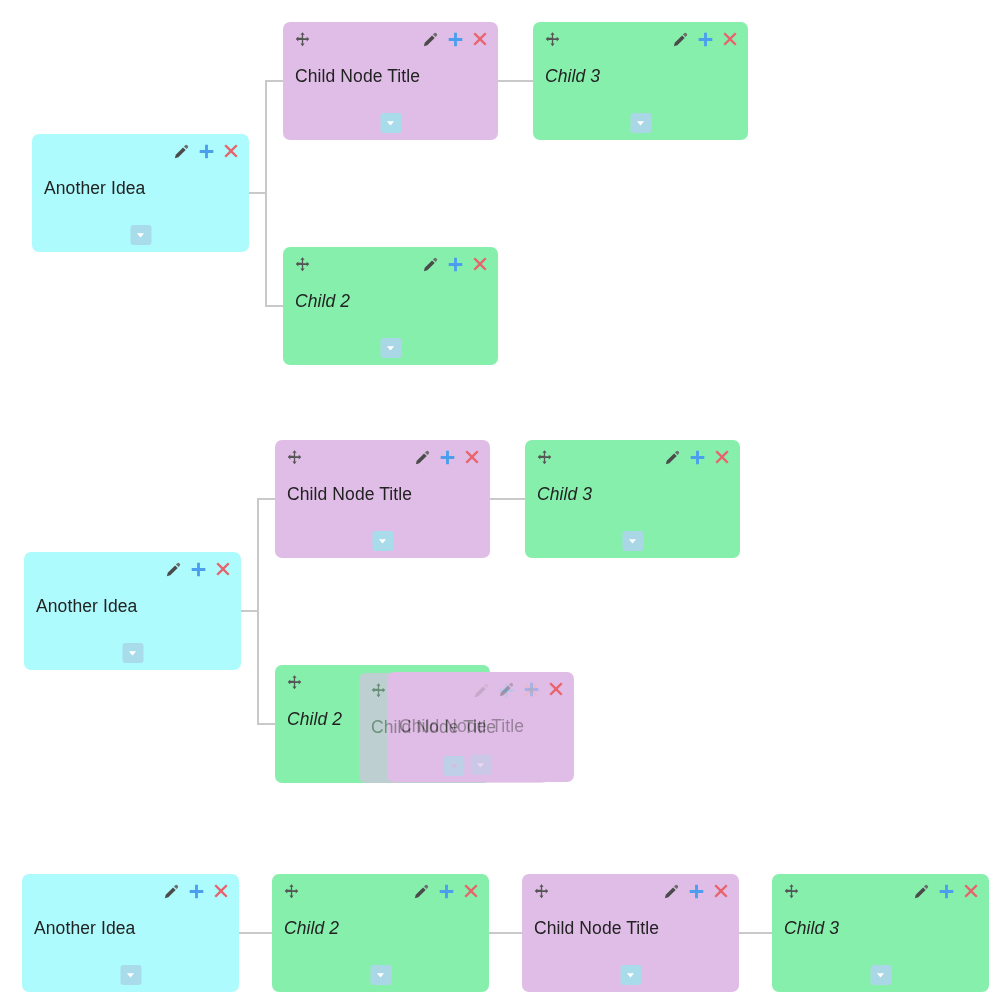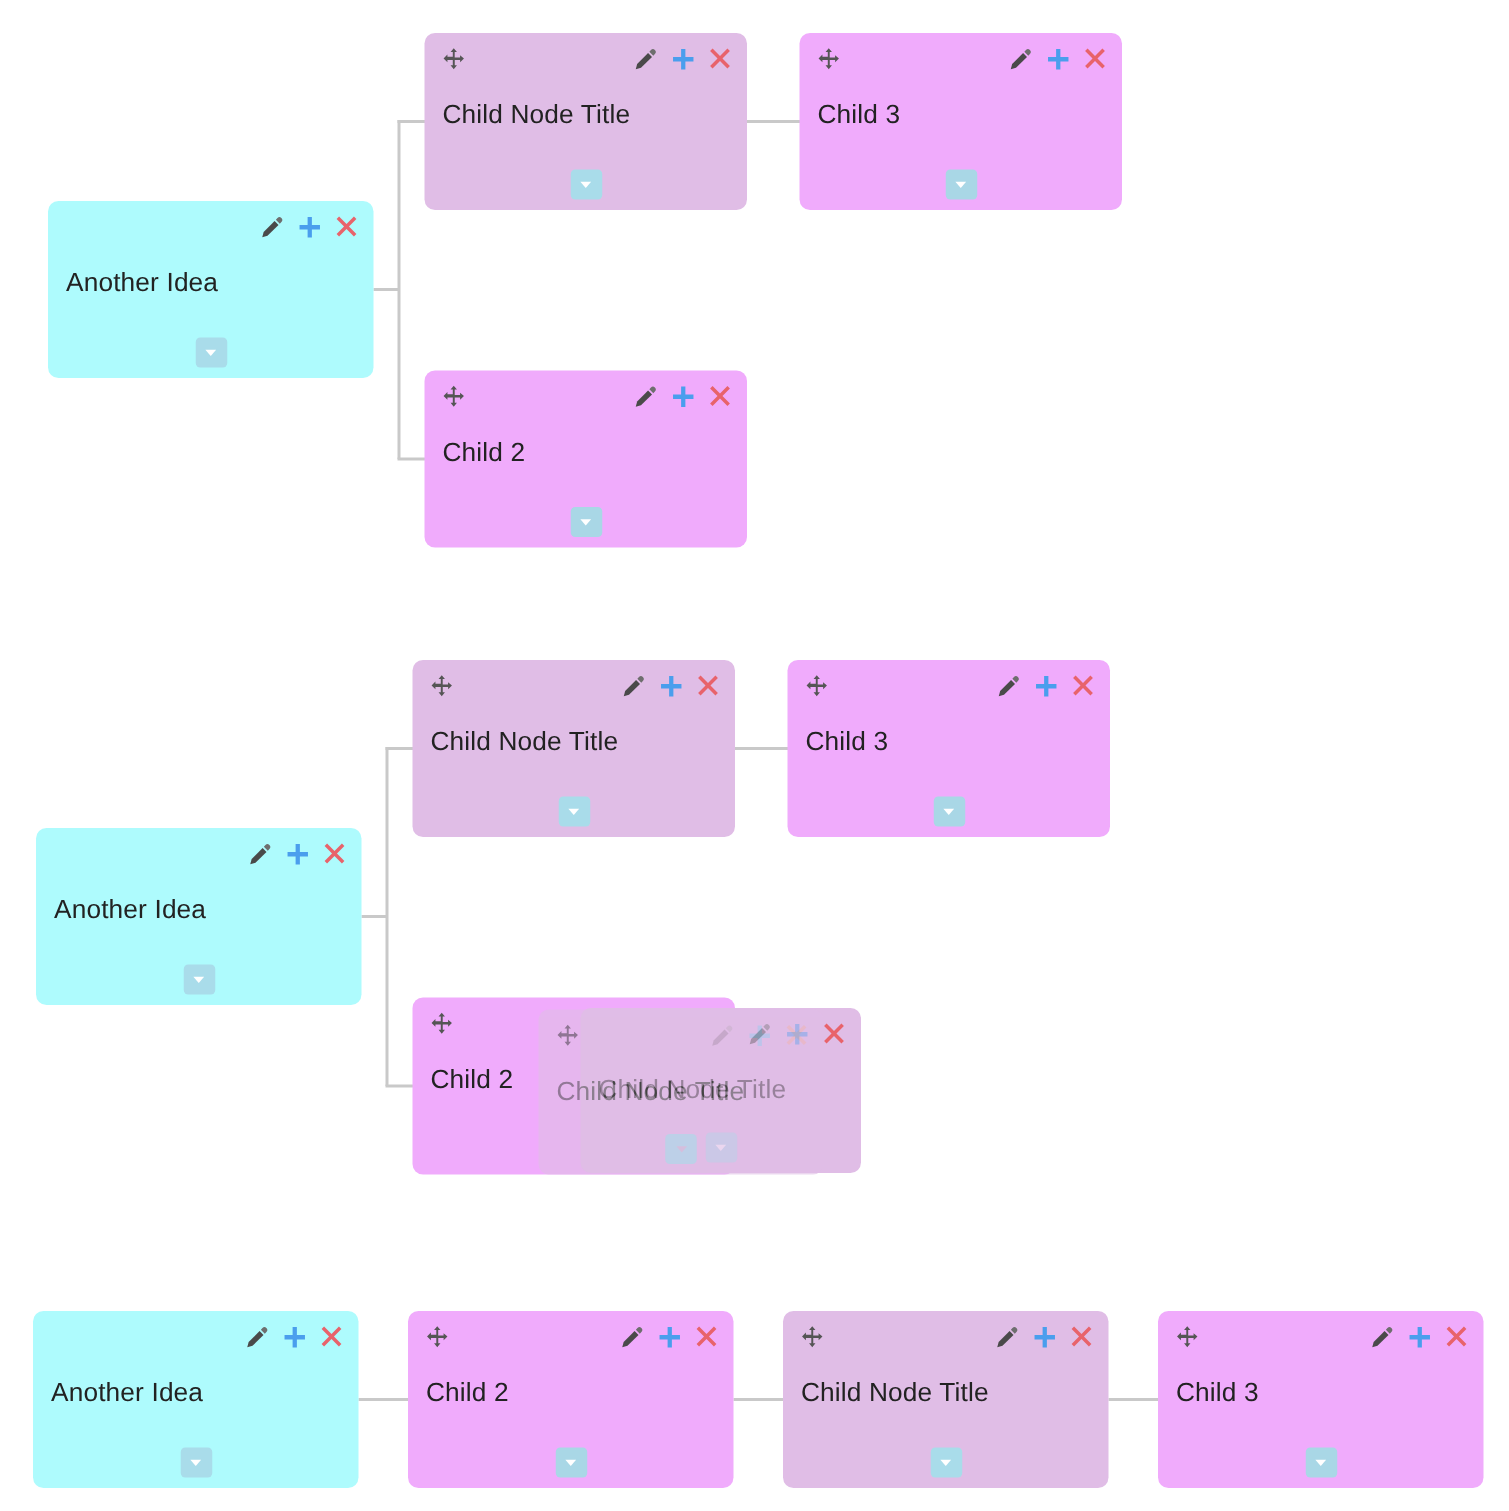--- a/index.html
+++ b/index.html
@@ -20,21 +20,21 @@
   
   .node {
     position: absolute;
     border-radius: 7px;
     background: #eaeaee;
     overflow: hidden;
     user-select: none;
   }
   .node.cyan { background: #aefbfd; }
   .node.pink { background: #e0bde6; text-decoration: underline; }
-  .node.grey { background: #f0abfc; }
+  .node.grey { background: #86efac; font-style: italic; }
   .node.ghost { opacity: 0.62; }
 
   .node-toolbar {
     position: absolute;
     top: 0; left: 0; right: 0;
     height: 34px;
     display: flex;
     align-items: center;
     padding: 0 9px 0 11px;
   }

